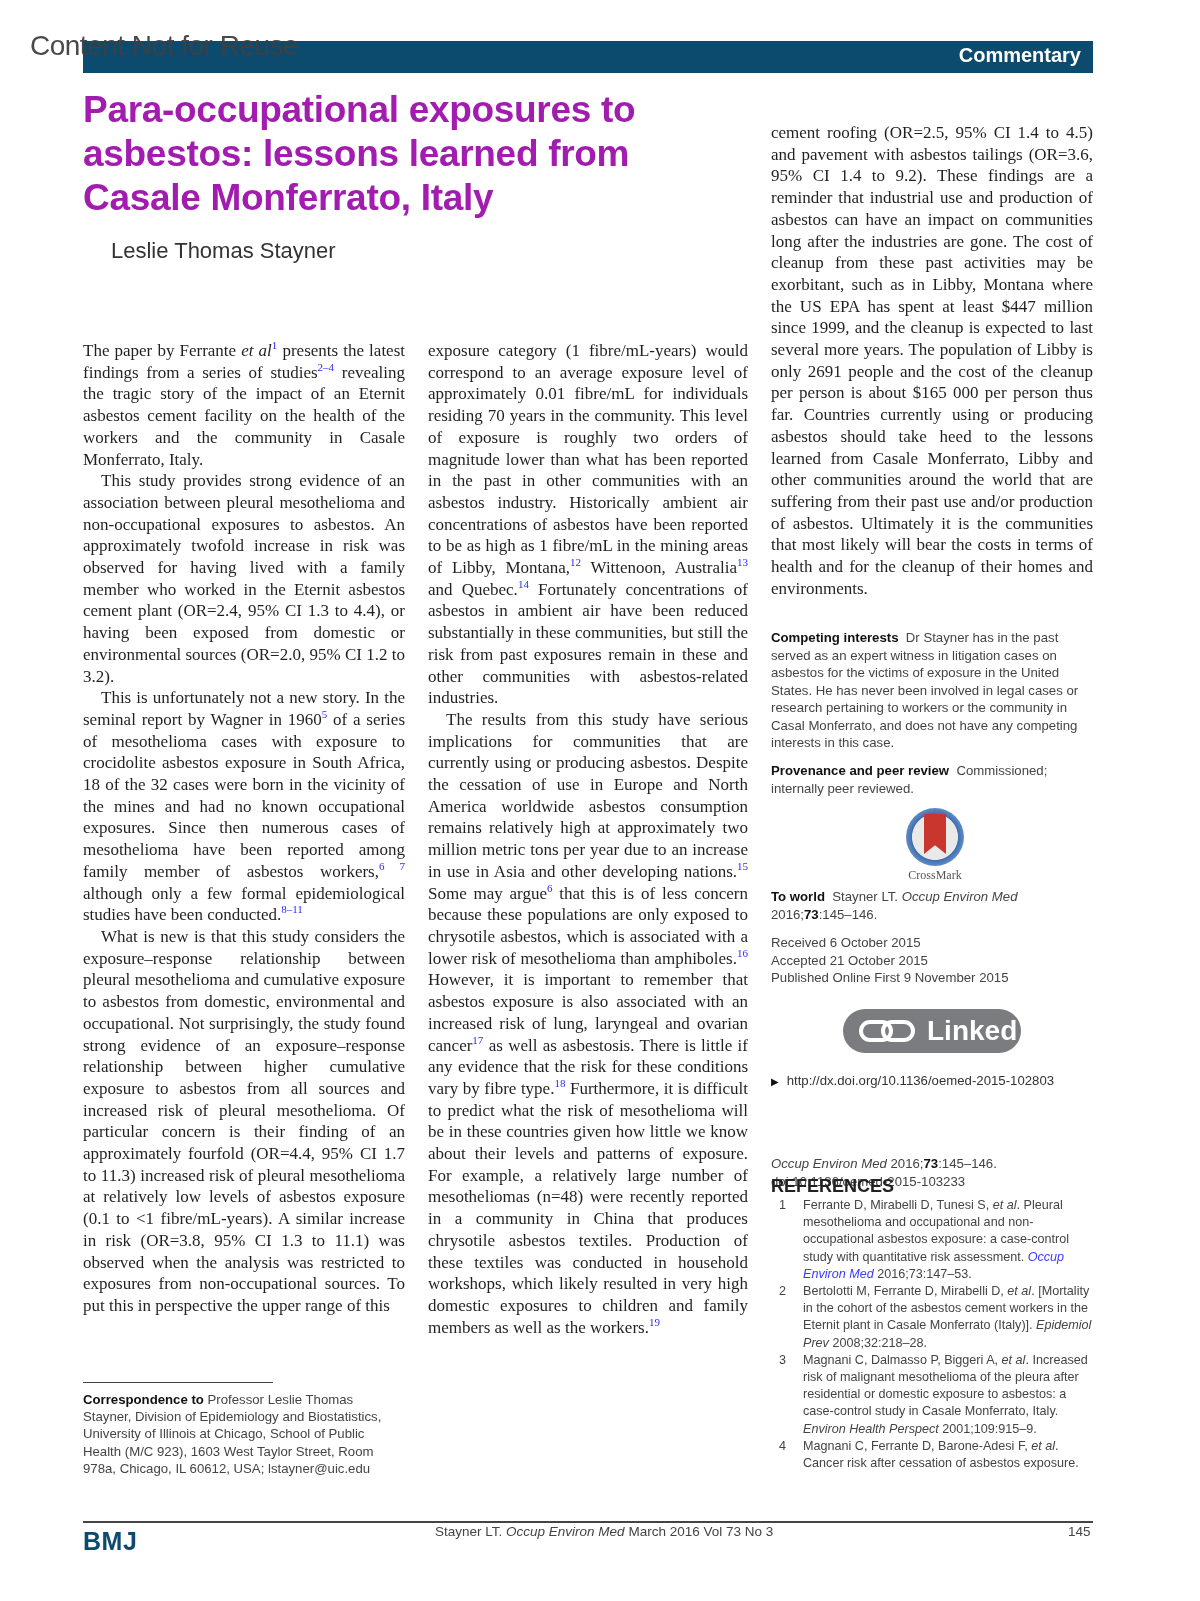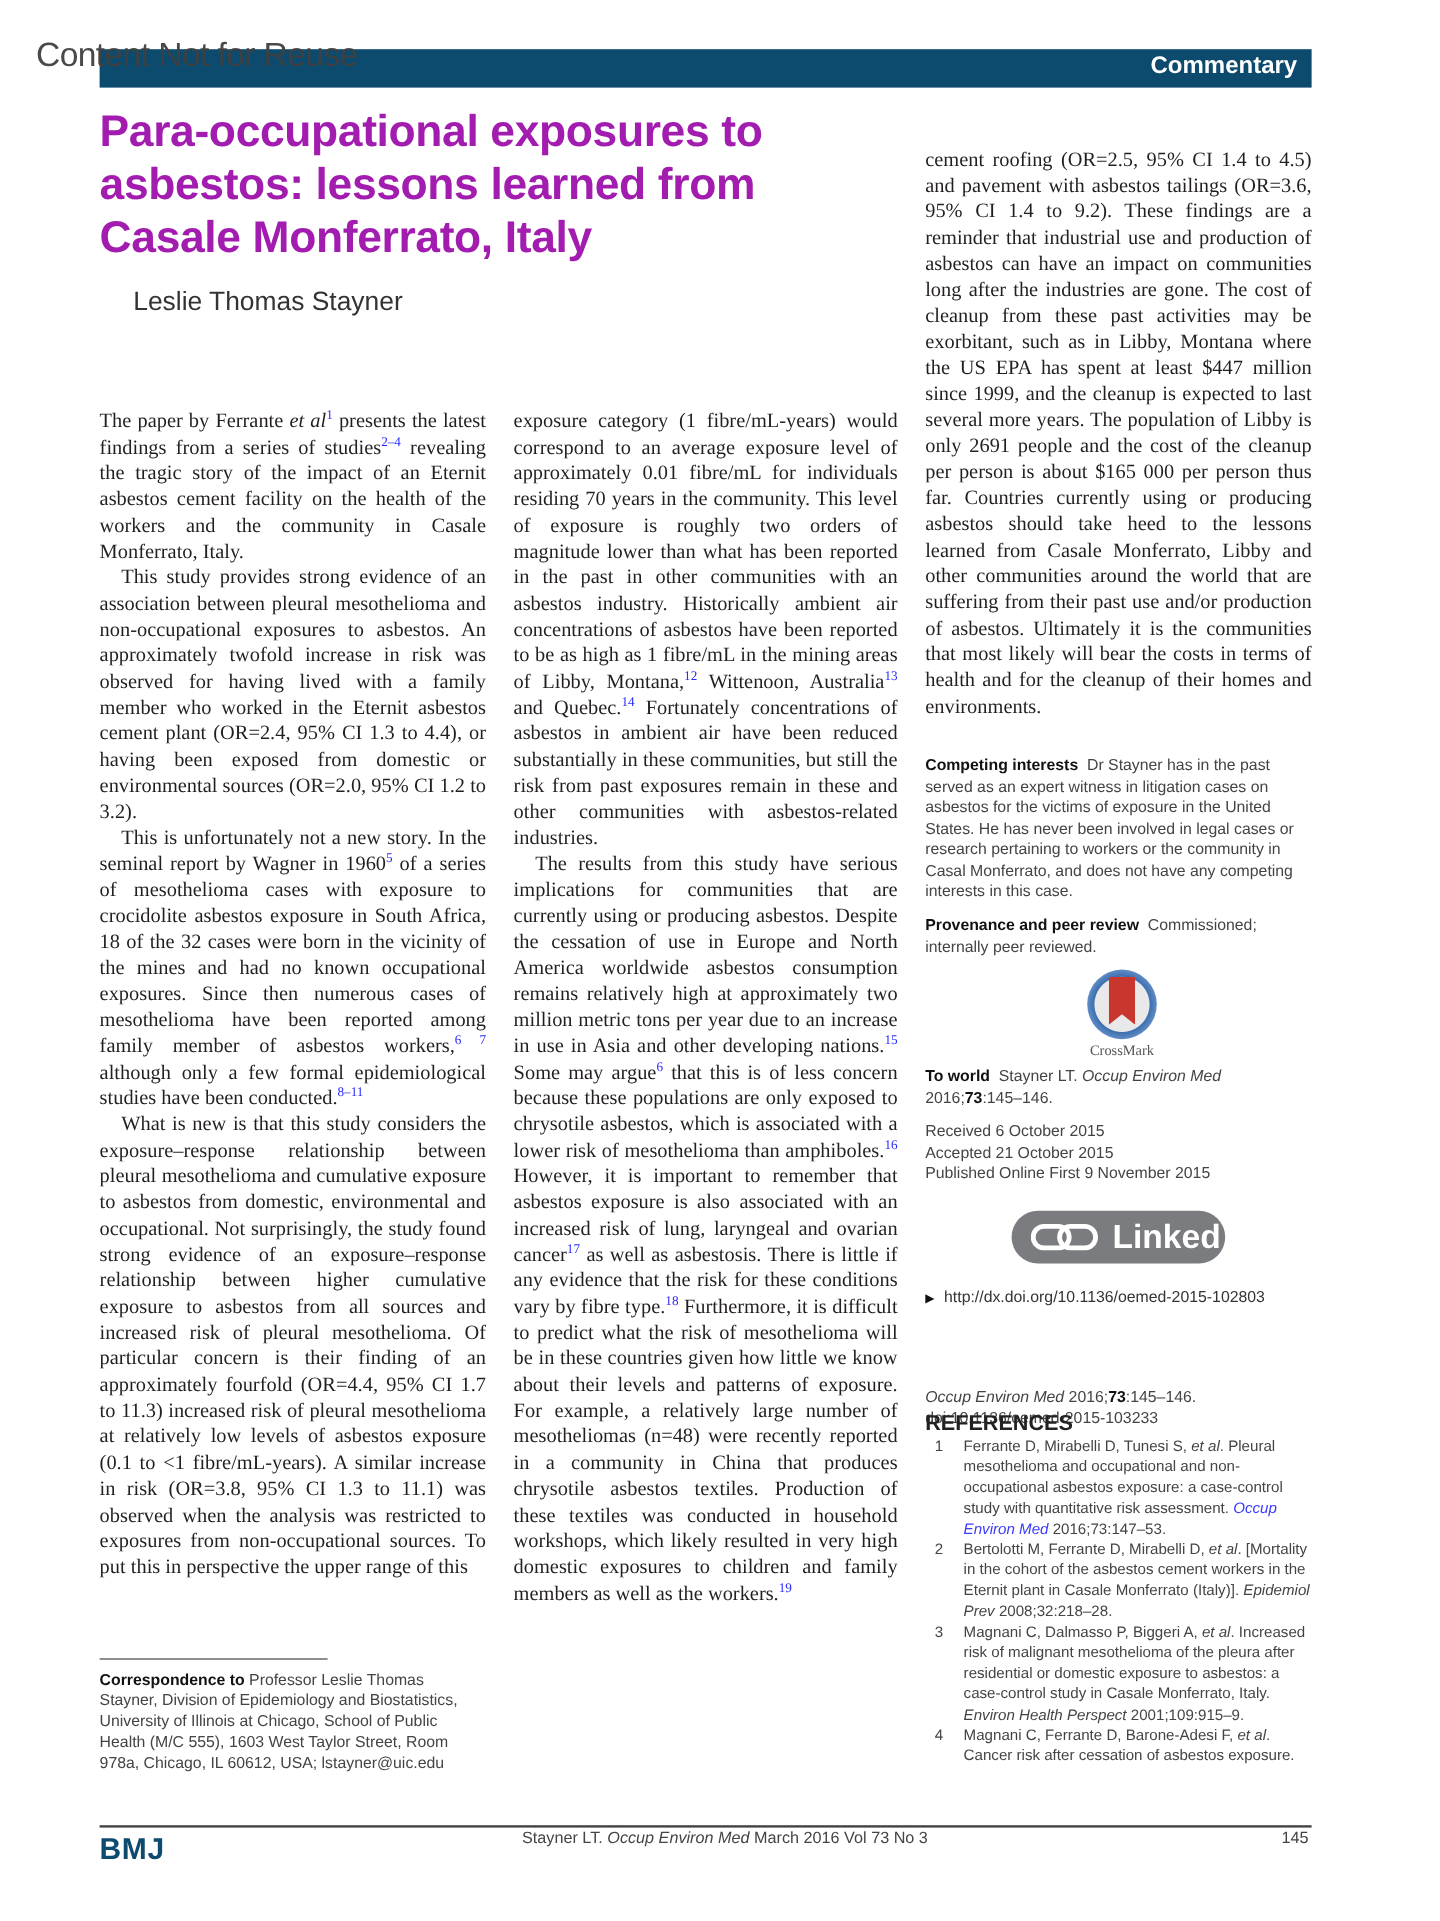--- a/index.html
+++ b/index.html
@@ -141,21 +141,21 @@
     </div>
     <div class="ref-item">
       <span class="num">4</span>
       <span class="body">Magnani C, Ferrante D, Barone-Adesi F, <i>et al</i>. Cancer risk after cessation of asbestos exposure.</span>
     </div>
   </div>
 
 <div class="corr-rule"></div>
 <div class="correspondence">
   <b>Correspondence to</b>
-  <span>Professor Leslie Thomas Stayner, Division of Epidemiology and Biostatistics, University of Illinois at Chicago, School of Public Health (M/C 555), 1603 West Taylor Street, Room 978a, Chicago, IL 60612, USA; lstayner@uic.edu</span>
+  <span>Professor Leslie Thomas Stayner, Division of Epidemiology and Biostatistics, University of Illinois at Chicago, School of Public Health (M/C 923), 1603 West Taylor Street, Room 978a, Chicago, IL 60612, USA; lstayner@uic.edu</span>
 </div>
 
 <div class="footer-rule"></div>
 <div class="bmj-logo">BMJ</div>
 <div class="footer-cite">
   <span>Stayner LT.</span>
   <i>Occup Environ Med</i>
   <span>March 2016 Vol 73 No 3</span>
 </div>
 <div class="page-num">145</div>

